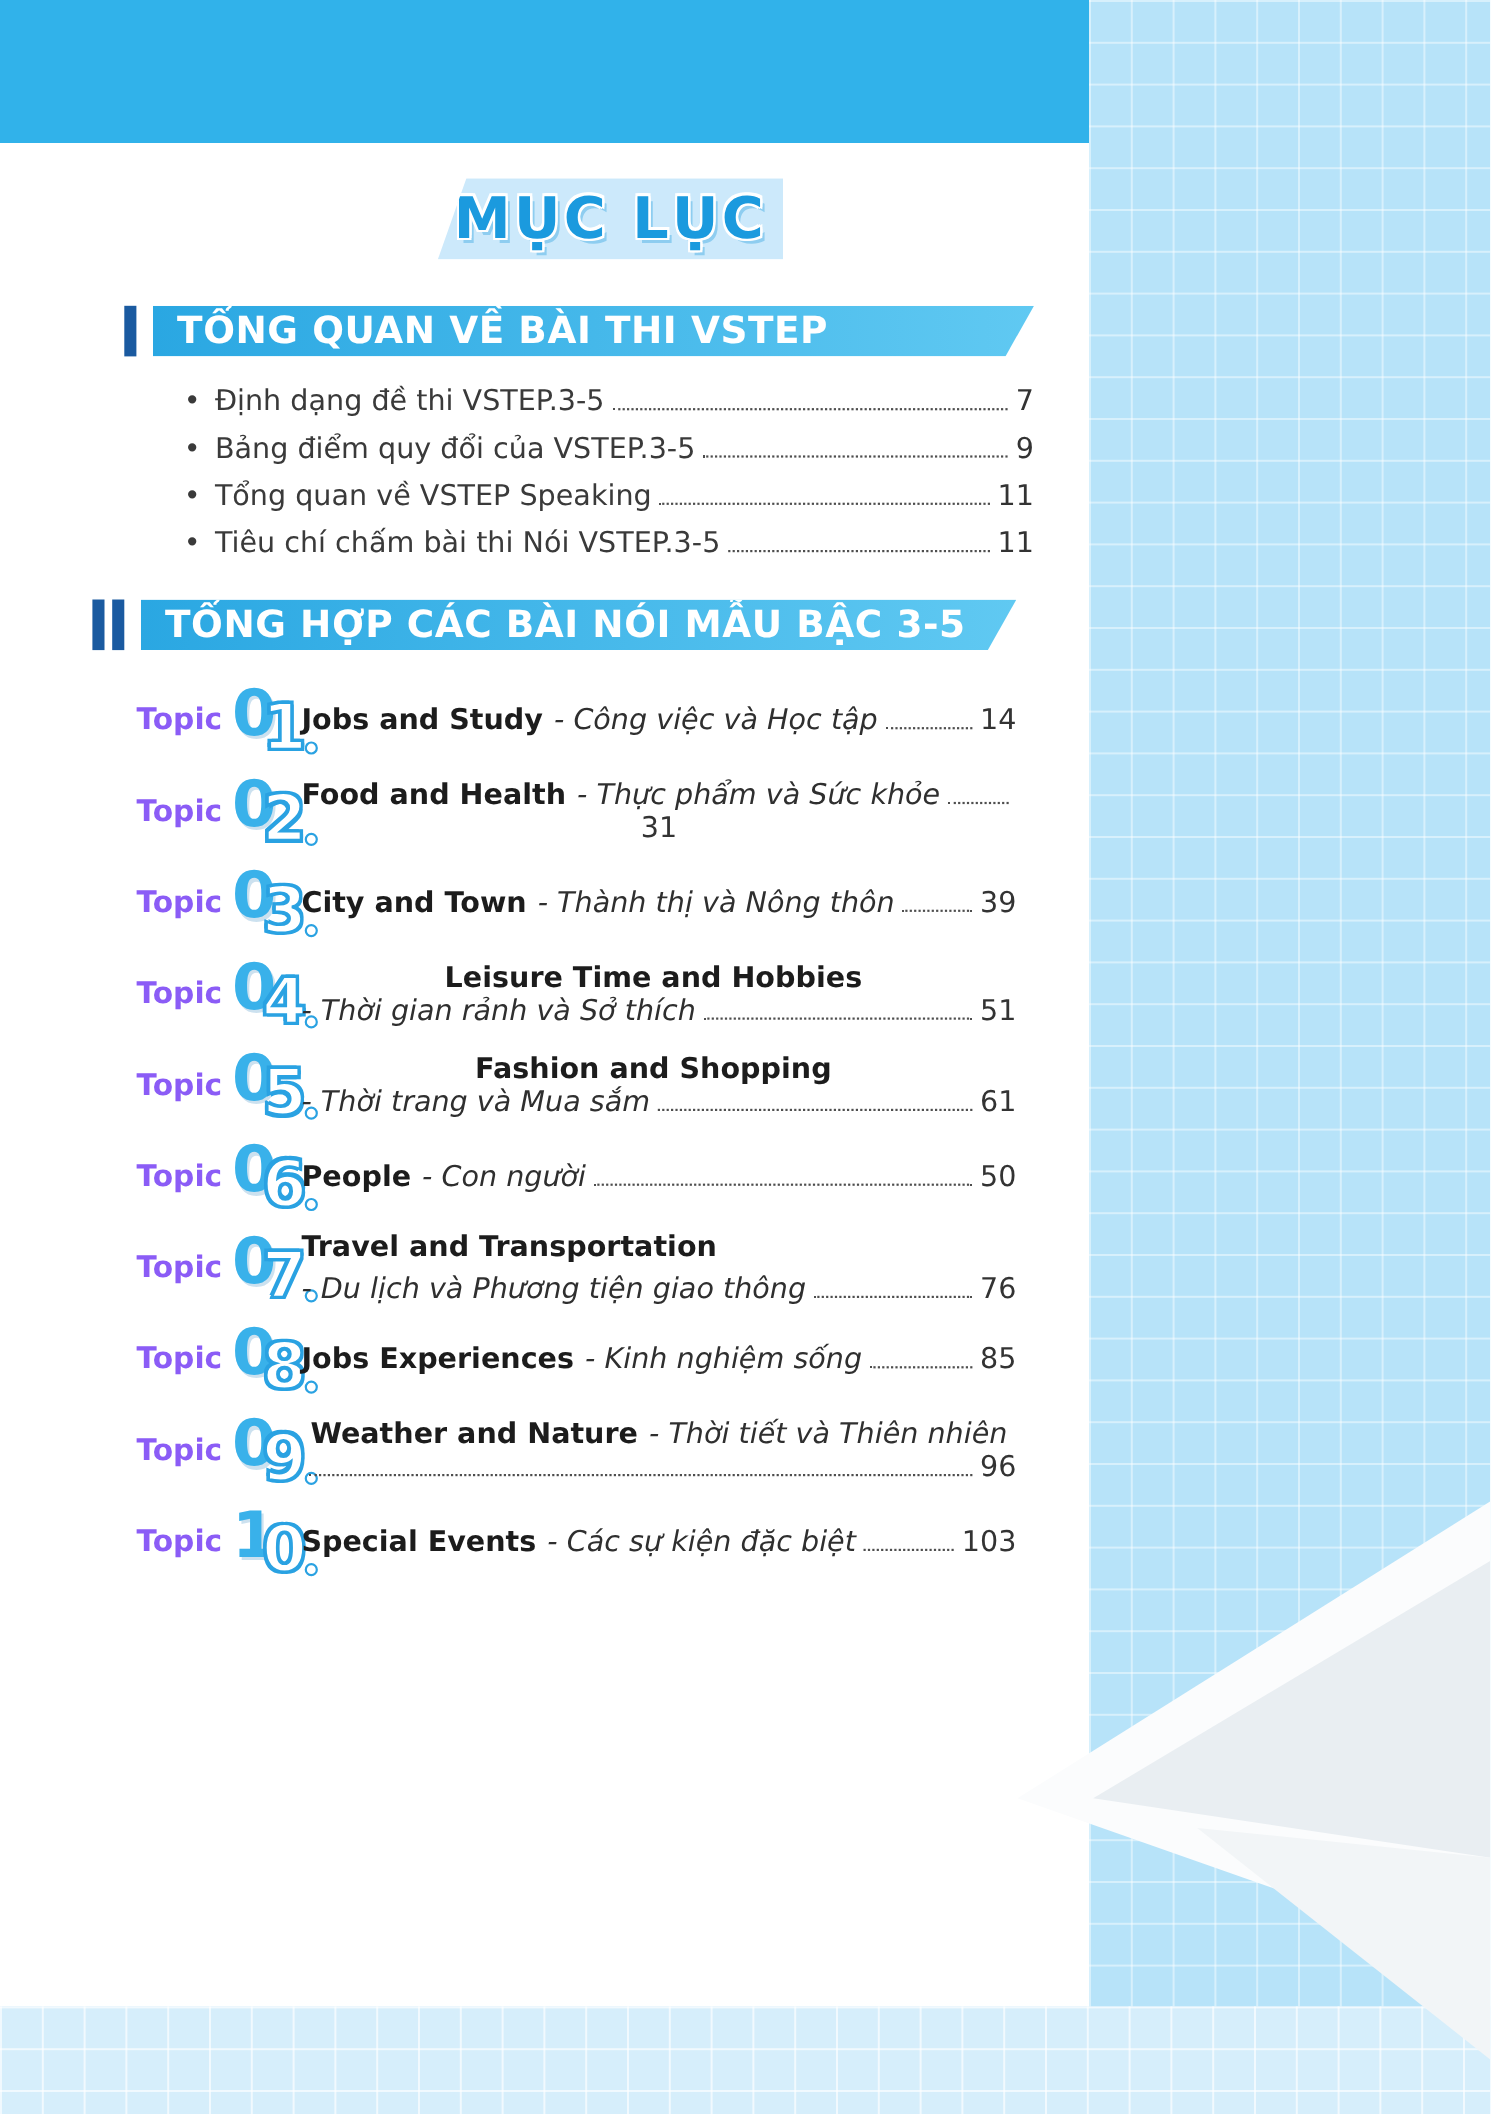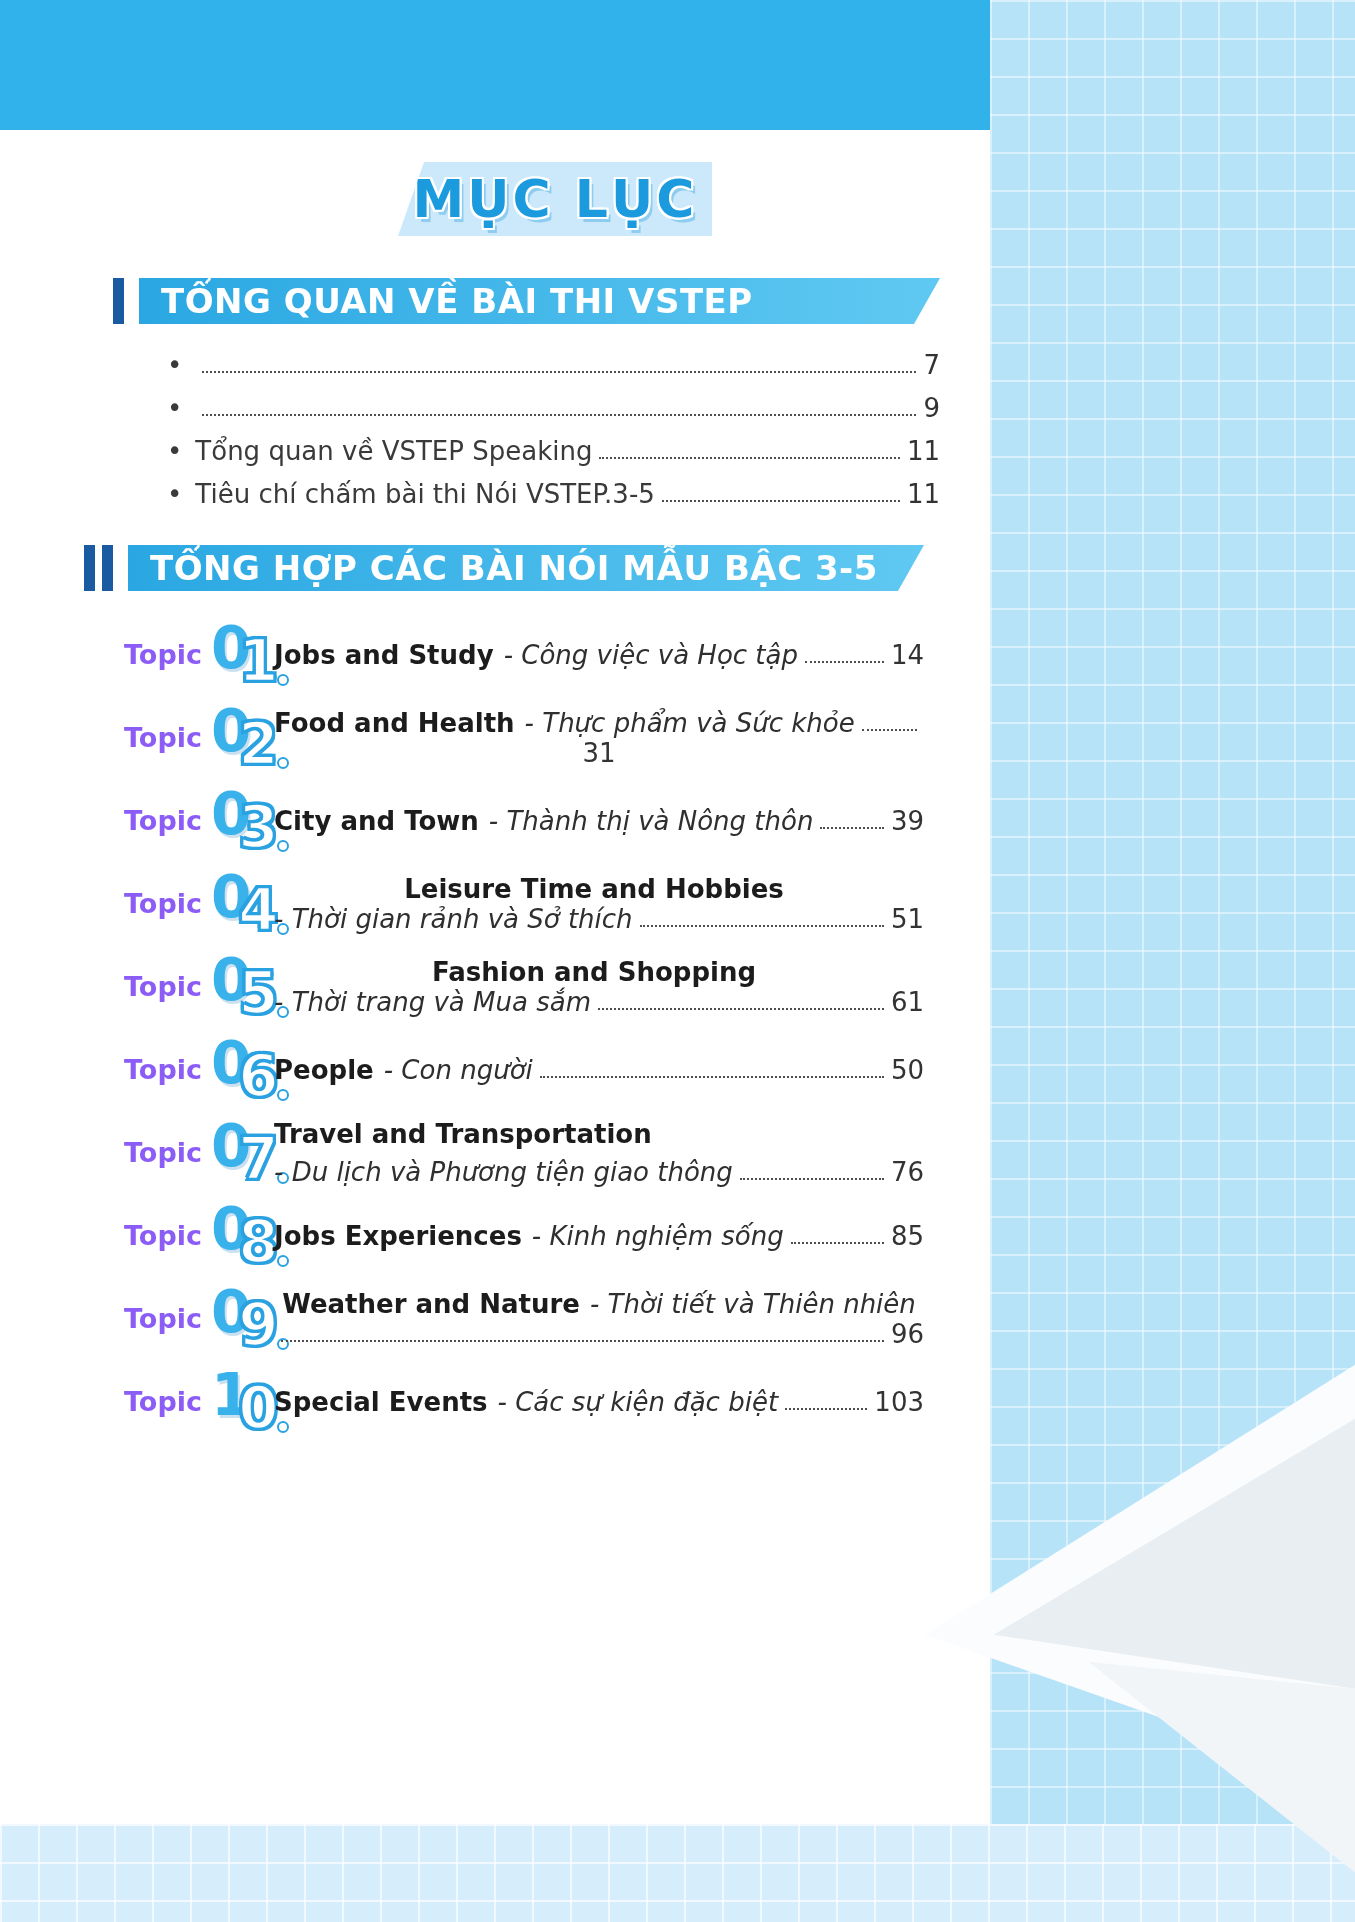--- a/index.html
+++ b/index.html
@@ -126,26 +126,28 @@
     <div class="sec-header">
       <div class="bars">
         <div class="bar"></div>
       </div>
       <div class="banner">TỔNG QUAN VỀ BÀI THI VSTEP</div>
     </div>
     <div class="s1-list">
 
         <div class="toc-item">
           <span class="bullet">•</span>
+          <span class="label">Định dạng đề thi VSTEP.3-5</span>
           <span class="dots"></span>
           <span class="pg">7</span>
         </div>
 
         <div class="toc-item">
           <span class="bullet">•</span>
+          <span class="label">Bảng điểm quy đổi của VSTEP.3-5</span>
           <span class="dots"></span>
           <span class="pg">9</span>
         </div>
 
         <div class="toc-item">
           <span class="bullet">•</span>
           <span class="label">Tổng quan về VSTEP Speaking</span>
           <span class="dots"></span>
           <span class="pg">11</span>
         </div>

